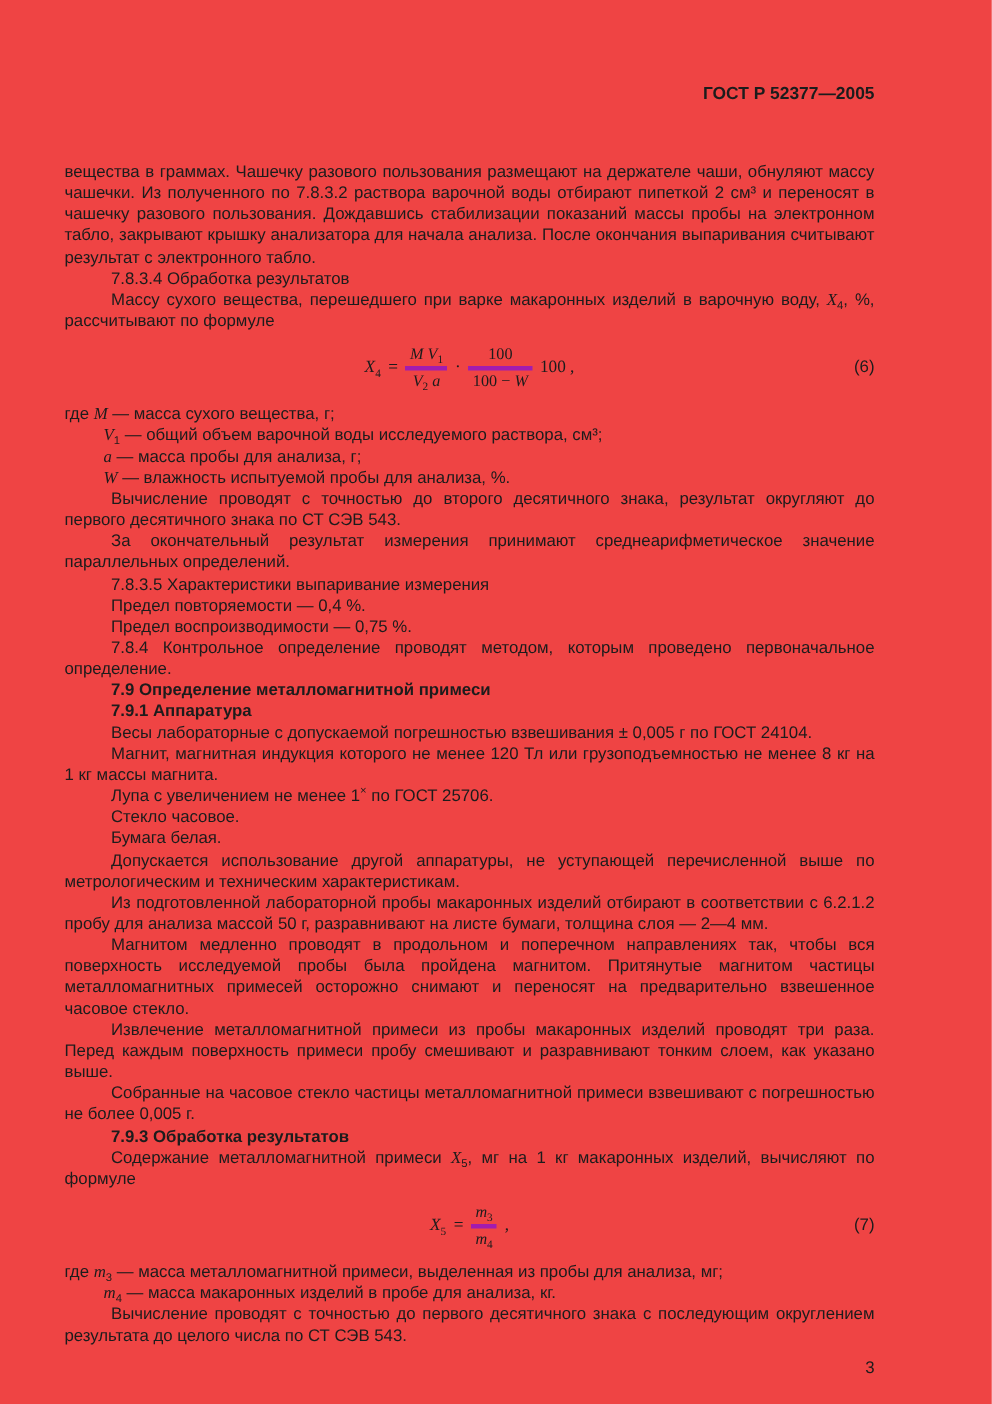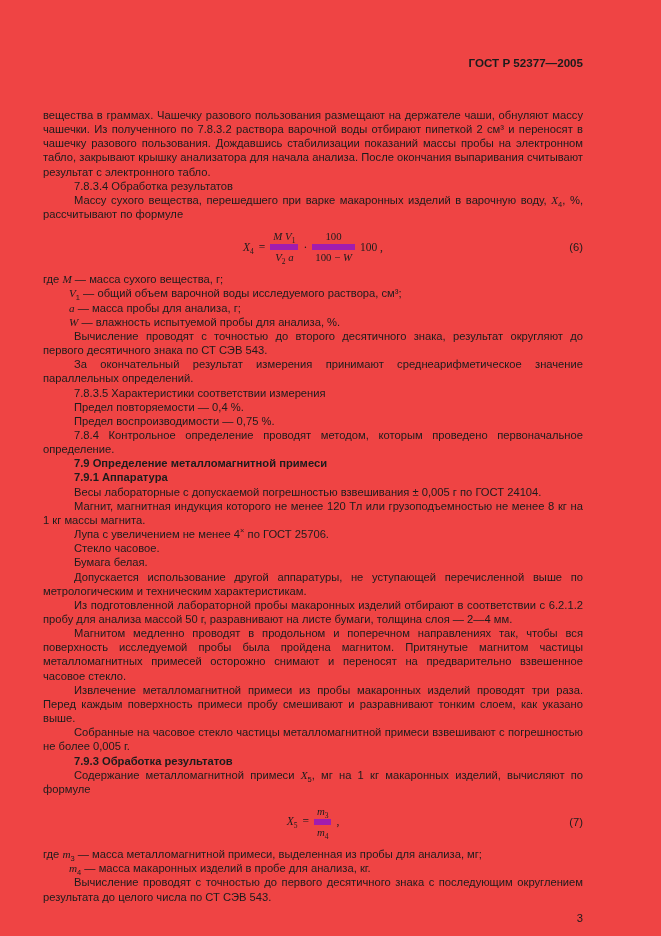--- a/index.html
+++ b/index.html
@@ -49,21 +49,21 @@
     font-family:"Liberation Serif","DejaVu Serif",serif;
     font-size:11.5px;
     text-indent:0;
   }
   .f-main { display:inline-flex; align-items:center; gap:5px; }
   .f-lhs { white-space:nowrap; }
   .frac {
     display:inline-block; text-align:center;
     font-size:10.8px; line-height:12.5px;
   }
-  .frac .num { display:block; border-bottom:6px solid #a21caf; padding:0 3px 1px; }
+  .frac .num { display:block; border-bottom:3px solid #a21caf; padding:0 3px 1px; }
   .frac .den { display:block; padding:1px 3px 0; }
   .eq-number {
     position:absolute; right:0; top:50%;
     transform:translateY(-50%);
     font-family:"Liberation Sans","DejaVu Sans",sans-serif;
     font-style:normal;
     font-size:11.2px;
   }
   .page-number-row {
     margin-top:7px;
@@ -106,31 +106,31 @@
 
     <div>
       <div class="def-item first"><span>где </span><span class="var">M</span><sub></sub><span> — масса сухого вещества, г;</span></div>
       <div class="def-item"><span class="var">V</span><sub>1</sub><span> — общий объем варочной воды исследуемого раствора, см³;</span></div>
       <div class="def-item"><span class="var">a</span><sub></sub><span> — масса пробы для анализа, г;</span></div>
       <div class="def-item"><span class="var">W</span><sub></sub><span> — влажность испытуемой пробы для анализа, %.</span></div>
     </div>
 
     <p>Вычисление проводят с точностью до второго десятичного знака, результат округляют до первого десятичного знака по СТ СЭВ 543.</p>
     <p>За окончательный результат измерения принимают среднеарифметическое значение параллельных определений.</p>
-    <p>7.8.3.5 Характеристики соответствии измерения</p>
+    <p>7.8.3.5 Характеристики выпаривание измерения</p>
     <p>Предел повторяемости — 0,4 %.</p>
     <p>Предел воспроизводимости — 0,75 %.</p>
     <p>7.8.4 Контрольное определение проводят методом, которым проведено первоначальное определение.</p>
 
     <p class="bold">7.9 Определение металломагнитной примеси</p>
     <p class="bold">7.9.1 Аппаратура</p>
 
     <p>Весы лабораторные с допускаемой погрешностью взвешивания ± 0,005 г по ГОСТ 24104.</p>
     <p>Магнит, магнитная индукция которого не менее 120 Тл или грузоподъемностью не менее 8 кг на 1 кг массы магнита.</p>
-    <p><span>Лупа с увеличением не менее 4</span><sup>×</sup><span> по ГОСТ 25706.</span></p>
+    <p><span>Лупа с увеличением не менее 1</span><sup>×</sup><span> по ГОСТ 25706.</span></p>
     <p>Стекло часовое.</p>
     <p>Бумага белая.</p>
     <p>Допускается использование другой аппаратуры, не уступающей перечисленной выше по метрологическим и техническим характеристикам.</p>
 
     <p>Из подготовленной лабораторной пробы макаронных изделий отбирают в соответствии с 6.2.1.2 пробу для анализа массой 50 г, разравнивают на листе бумаги, толщина слоя — 2—4 мм.</p>
     <p>Магнитом медленно проводят в продольном и поперечном направлениях так, чтобы вся поверхность исследуемой пробы была пройдена магнитом. Притянутые магнитом частицы металломагнитных примесей осторожно снимают и переносят на предварительно взвешенное часовое стекло.</p>
     <p>Извлечение металломагнитной примеси из пробы макаронных изделий проводят три раза. Перед каждым поверхность примеси пробу смешивают и разравнивают тонким слоем, как указано выше.</p>
     <p>Собранные на часовое стекло частицы металломагнитной примеси взвешивают с погрешностью не более 0,005 г.</p>
 
     <p class="bold">7.9.3 Обработка результатов</p>

